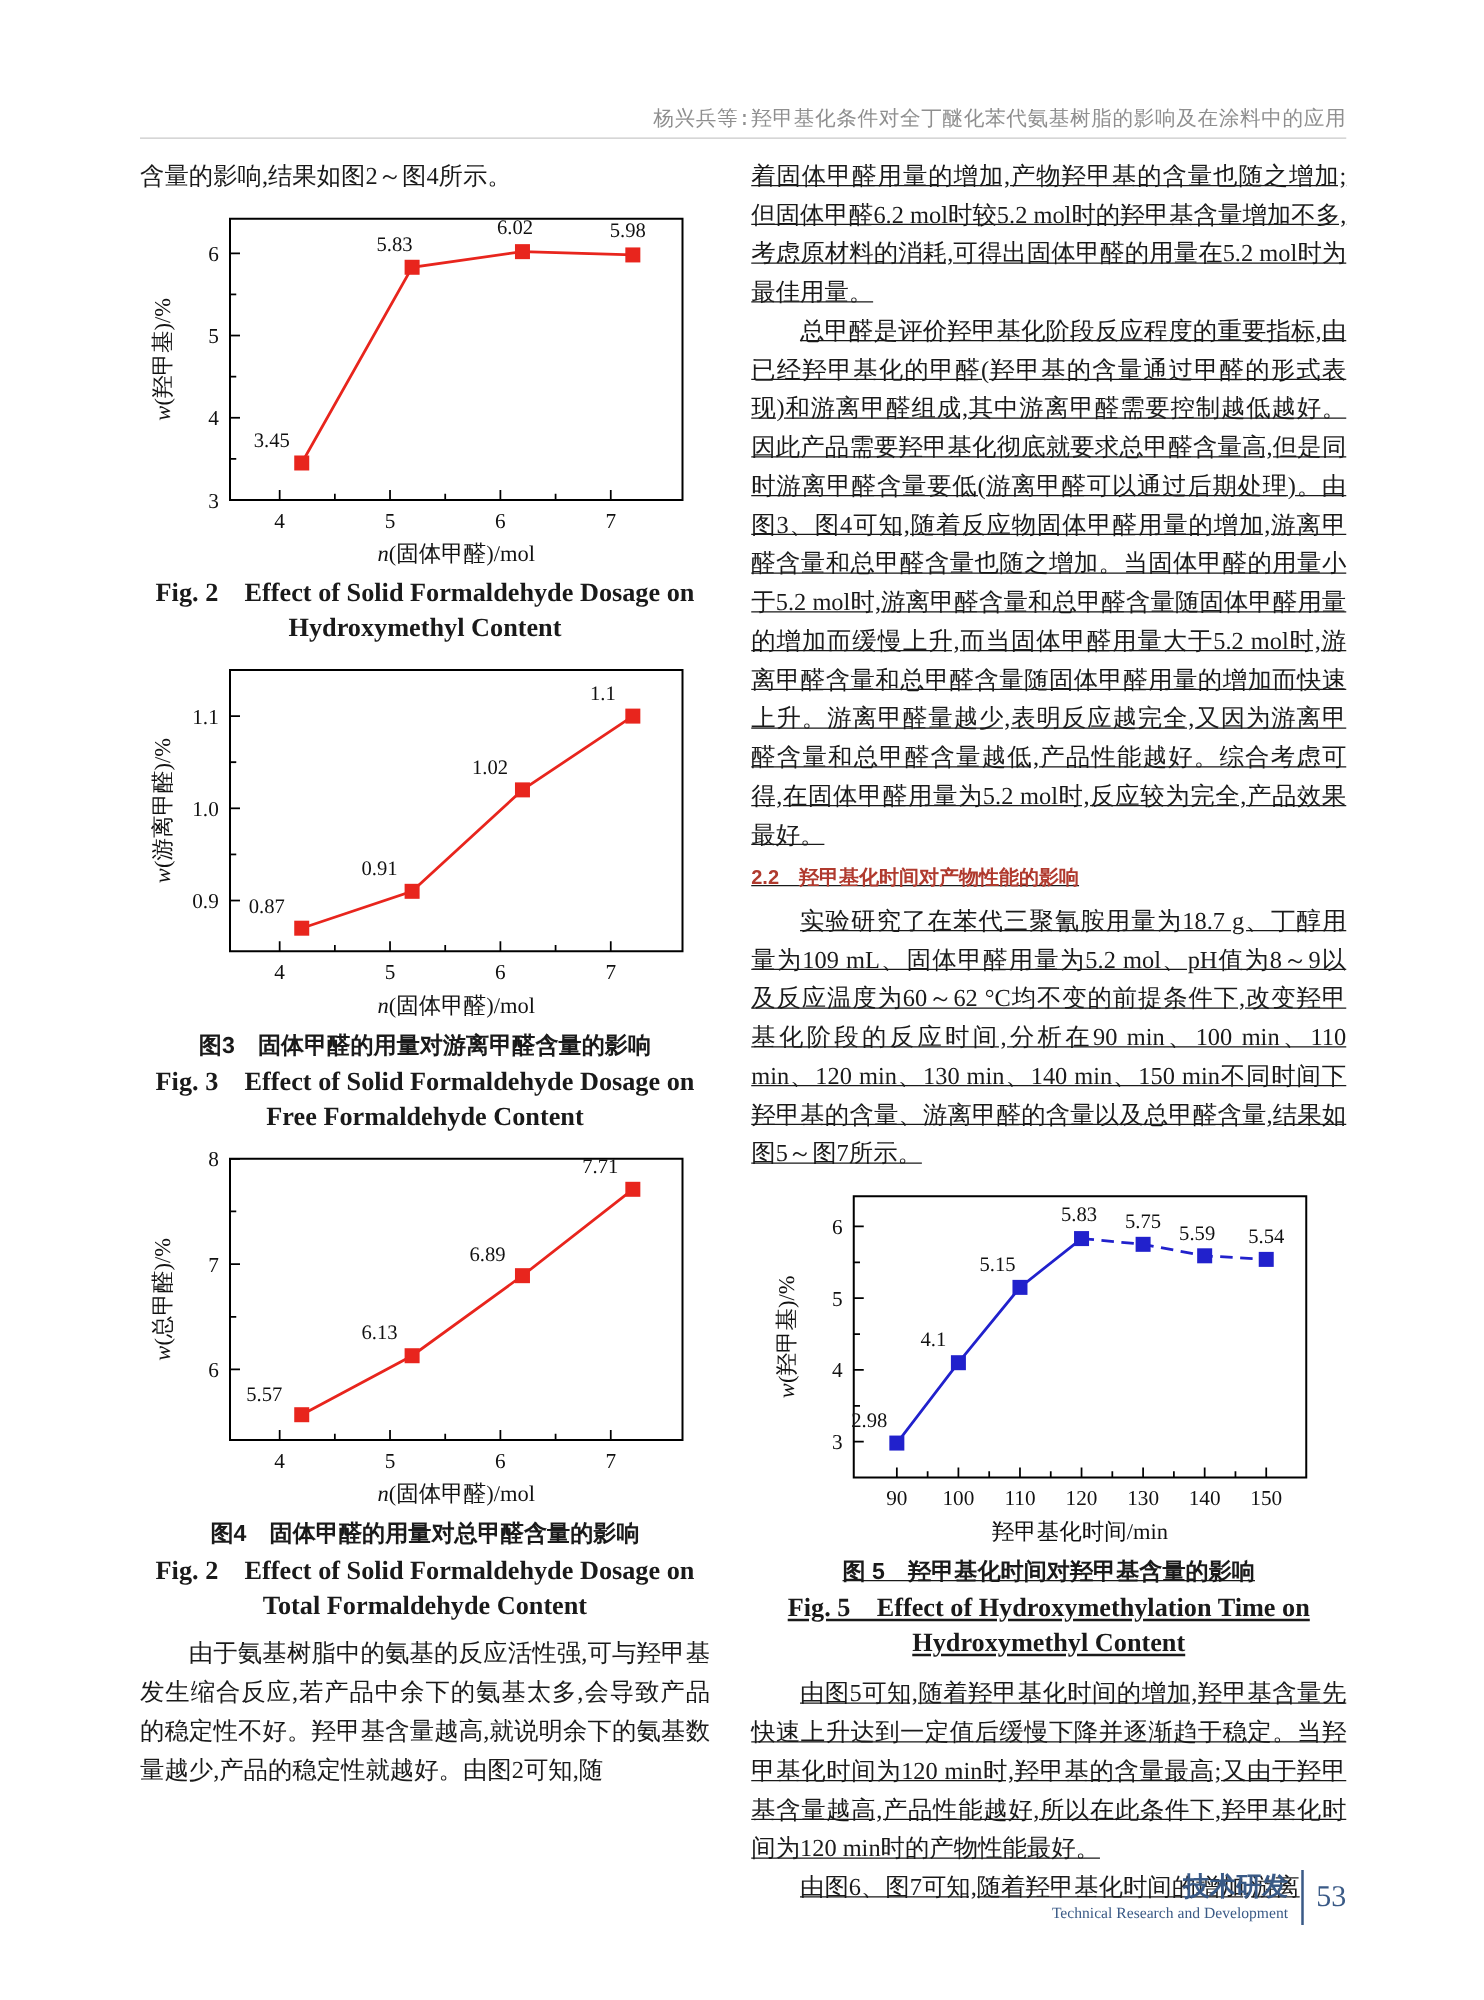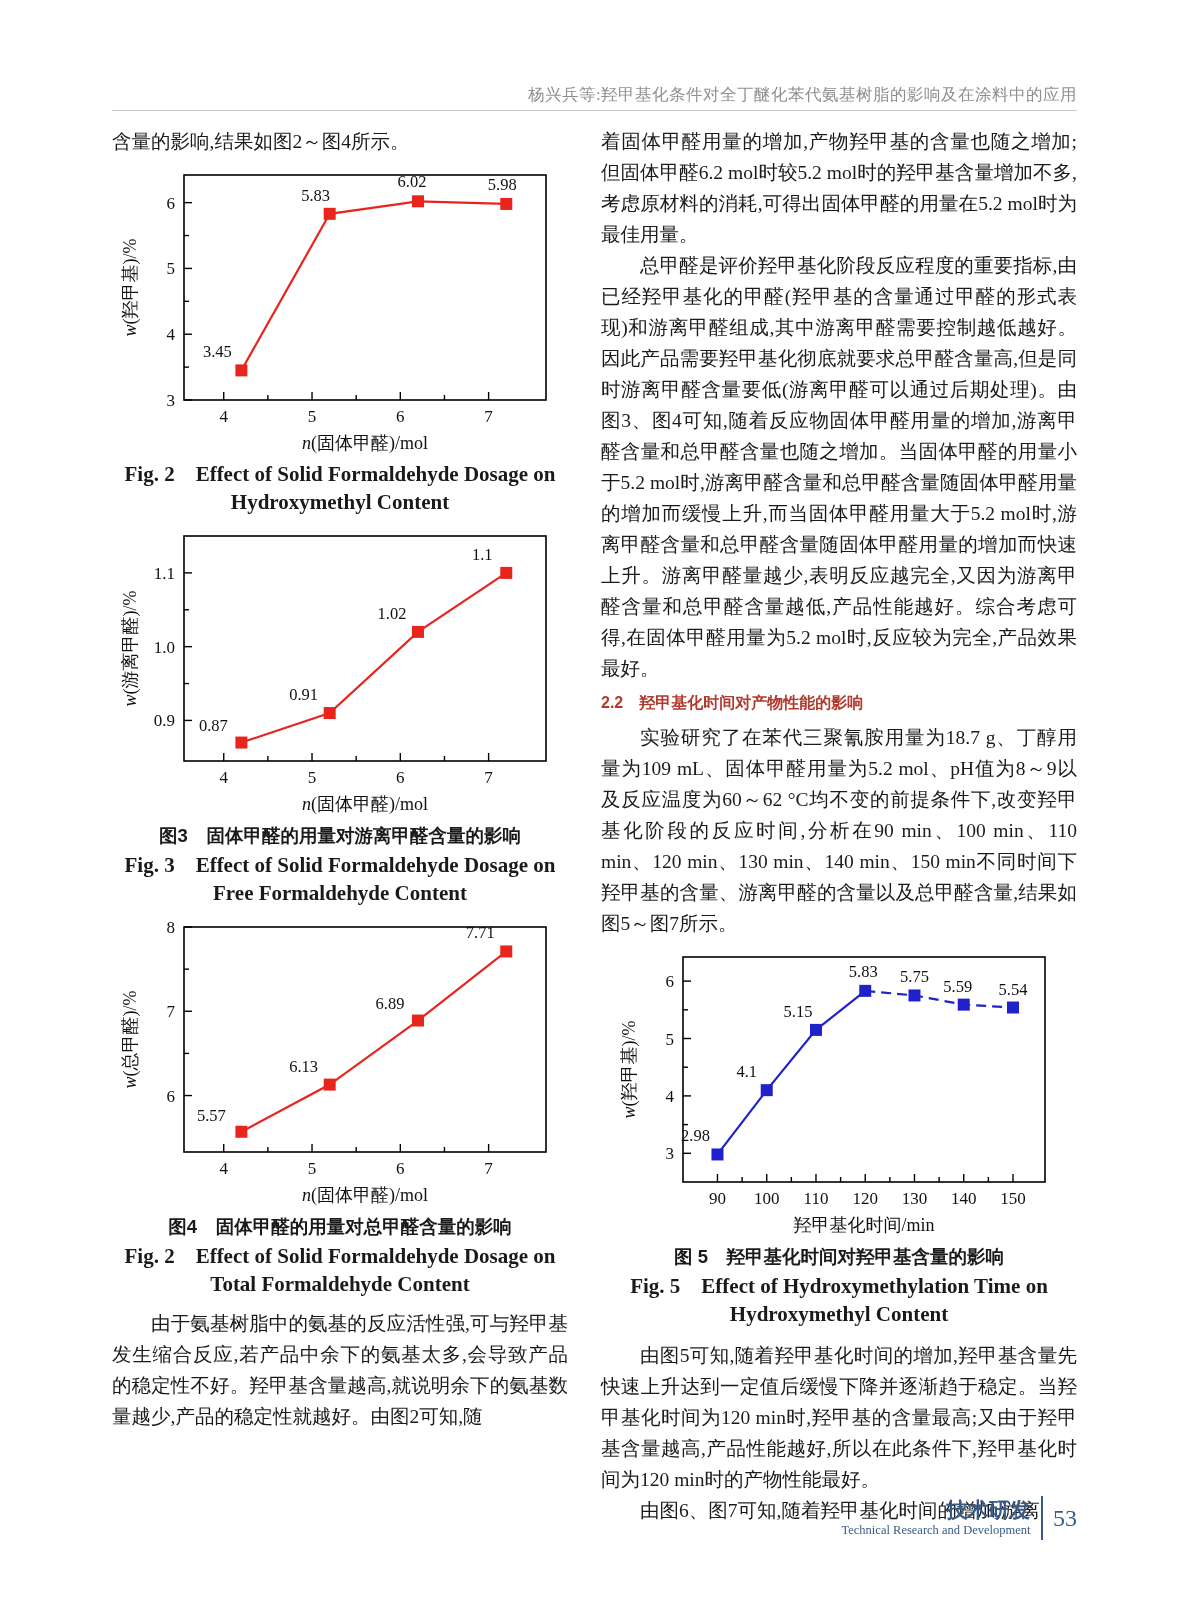--- a/index.html
+++ b/index.html
@@ -11,38 +11,38 @@
     background: #ffffff;
     font-family: "Liberation Serif", serif;
     color: #1a1a1a;
     overflow: hidden;
   }
   .running-head {
     position: absolute;
     top: 84px; left: 112px; right: 110px;
     text-align: right;
     color: #8f8f8f;
-    font-family: Liberation Serif, serif;
+    font-family: Liberation Mono, monospace;
     font-size: 16.5px;
     letter-spacing: 0.5px;
   }
   .head-rule {
     position: absolute;
     top: 110px; left: 112px; right: 110px;
     border-top: 1.5px solid #c9c9c9;
   }
   .columns {
     position: absolute;
     top: 126px; left: 112px; right: 110px;
     display: flex;
     gap: 33px;
   }
   .col { flex: 1 1 0; }
   .col.left  { max-width: 456px; }
-  .col.right { max-width: 482px; }
+  .col.right { max-width: 482px; text-decoration: underline; }
   p.body {
     font-size: 19.5px;
     line-height: 31px;
     text-align: justify;
     text-justify: inter-character;
   }
   p.indent   { text-indent: 2em; }
   p.noindent { text-indent: 0; }
   .section-heading {
     font-family: "Liberation Sans", sans-serif;

